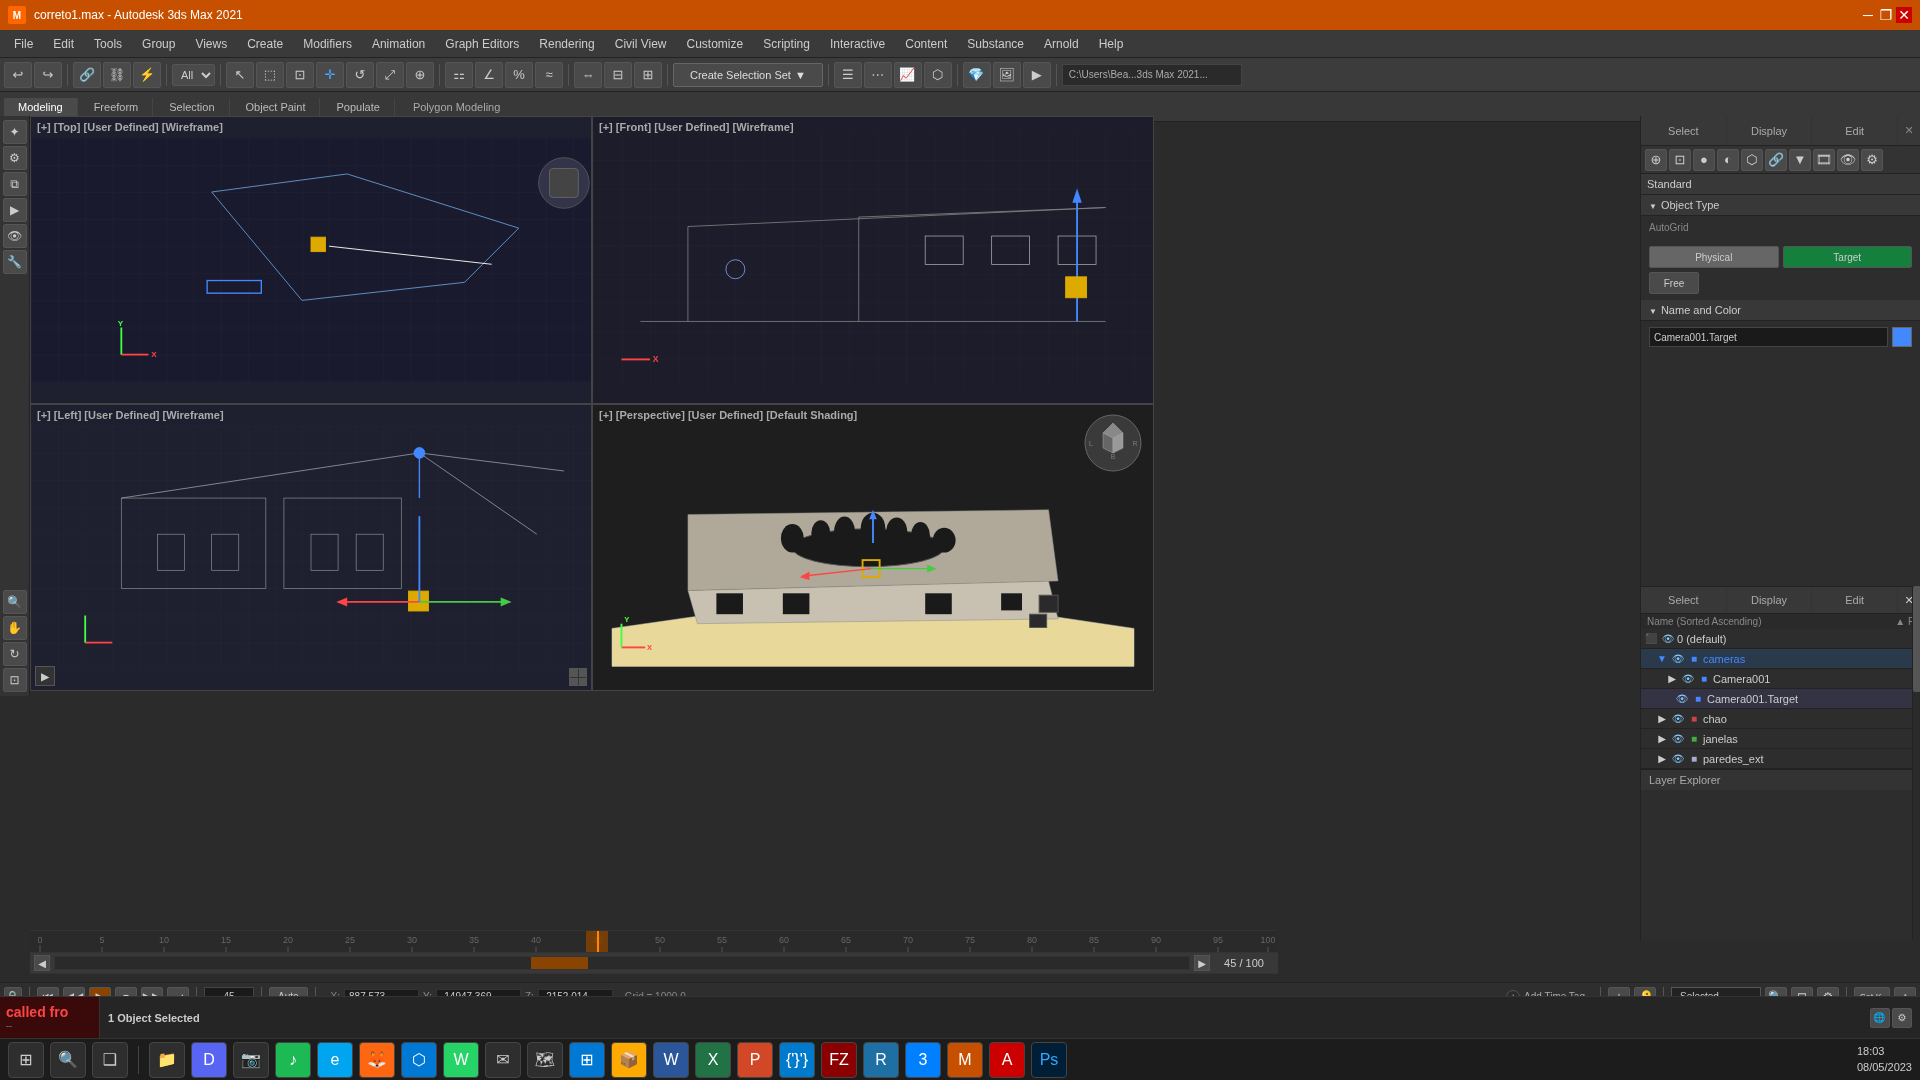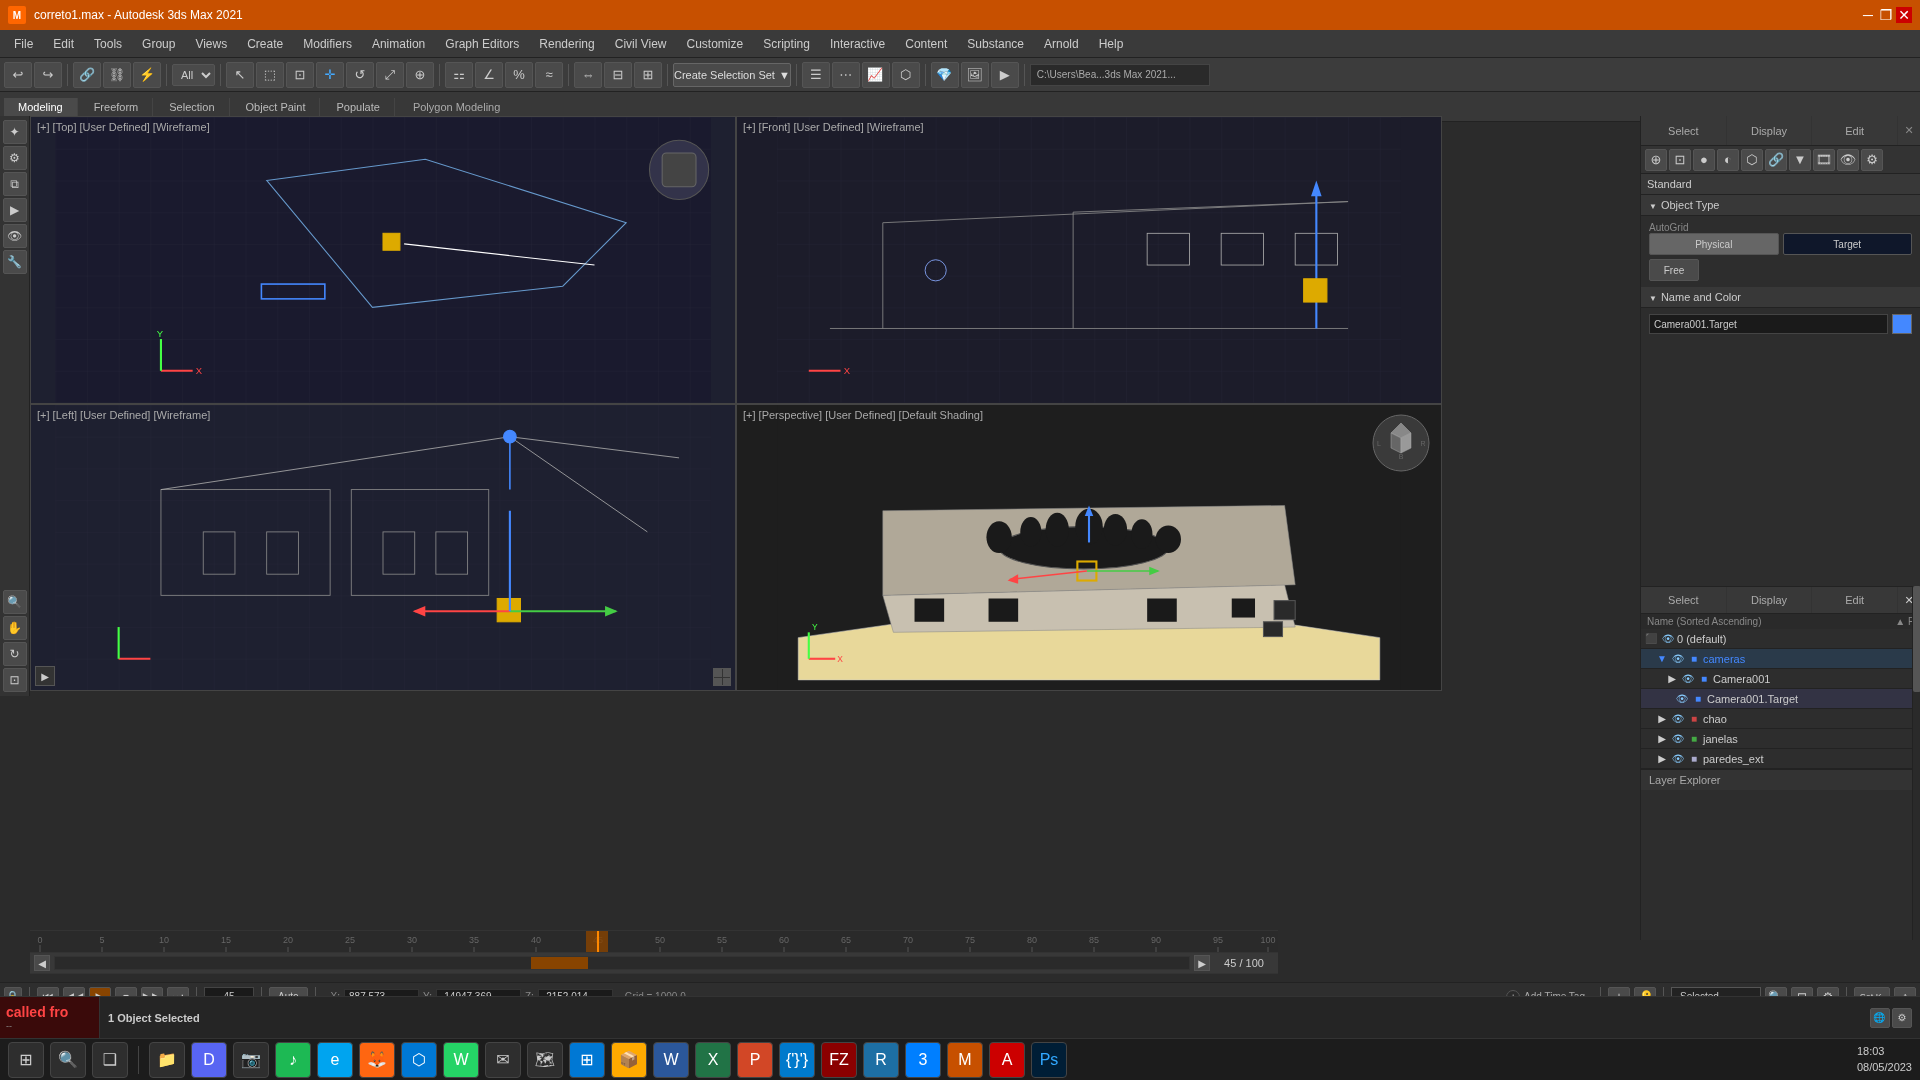--- a/index.html
+++ b/index.html
@@ -36,21 +36,21 @@
       color: #ccc; display: flex; align-items: center; justify-content: center;
       cursor: pointer; font-size: 13px; border-radius: 2px;
     }
     .tb-sep { width: 1px; height: 22px; background: #555; margin: 0 3px; }
     .tb-select {
       height: 22px; background: #4a4a4a; border: 1px solid #555; color: #ccc;
       font-size: 11px; padding: 0 4px; border-radius: 2px; cursor: pointer;
     }
     .create-sel-btn {
       height: 24px; background: #4a4a4a; border: 1px solid #666; color: #ddd;
-      font-size: 11px; padding: 0 0; cursor: pointer; border-radius: 2px;
+      font-size: 11px; padding: 0 16px; cursor: pointer; border-radius: 2px;
       white-space: nowrap; display: flex; align-items: center; gap: 4px;
     }
     .path-display {
       height: 22px; background: #2a2a2a; border: 1px solid #444; color: #aaa;
       font-size: 10px; padding: 0 6px; min-width: 180px; display: flex; align-items: center;
     }
 
     
     #toolbar2 {
       width: 100%; height: 30px; background: #383838;
@@ -75,22 +75,22 @@
     }
     .lt-btn {
       width: 24px; height: 24px; background: #4a4a4a; border: 1px solid #555;
       color: #ccc; display: flex; align-items: center; justify-content: center;
       cursor: pointer; font-size: 12px; border-radius: 2px;
     }
 
     
     #viewport-area {
       position: absolute; left: 30px; top: 116px;
-      width: 1412px; height: 575px;
-      display: grid; grid-template-columns: 1fr 1fr; grid-template-rows: 1fr 1fr;
+      width: 1124px; height: 575px;
+      display: grid; grid-template-columns: 1fr 1fr; grid-template-rows: 1fr 1fr; font-weight: bold;
     }
 
     .viewport {
       background: #1a1a2e; border: 1px solid #444; position: relative; overflow: hidden;
     }
     .viewport-header {
       position: absolute; top: 4px; left: 6px; font-size: 11px; color: #aaa;
       z-index: 10; pointer-events: none;
     }
     .vp-top-left { background: #1e2030; }
@@ -127,34 +127,34 @@
     .rp-section-header {
       background: #383838; padding: 4px 8px; display: flex; align-items: center;
       gap: 4px; cursor: pointer; border-bottom: 1px solid #222; font-size: 11px; color: #ccc;
     }
     .rp-section-content { padding: 6px 8px; }
 
     .camera-type-row {
       display: flex; gap: 4px; margin-bottom: 4px;
     }
     .cam-type-btn {
-      flex: 1; height: 22px; background: #0f172a; border: 1px solid #555;
+      flex: 1; height: 22px; background: #15803d; border: 1px solid #555;
       color: #ccc; font-size: 10px; cursor: pointer; border-radius: 2px;
       display: flex; align-items: center; justify-content: center;
     }
     .cam-type-btn.active { background: #666; }
 
     .free-btn {
       width: 50px; height: 22px; background: #4a4a4a; border: 1px solid #555;
       color: #ccc; font-size: 10px; cursor: pointer; border-radius: 2px;
       display: flex; align-items: center; justify-content: center;
     }
 
     .autogrid-row {
-      font-size: 10px; color: #888; margin-bottom: 0;
+      font-size: 10px; color: #888; margin-bottom: 13px;
     }
 
     
     .name-color-row {
       display: flex; align-items: center; gap: 4px;
     }
     .name-input {
       flex: 1; height: 20px; background: #1a1a1a; border: 1px solid #444;
       color: #ccc; font-size: 10px; padding: 0 4px;
     }

